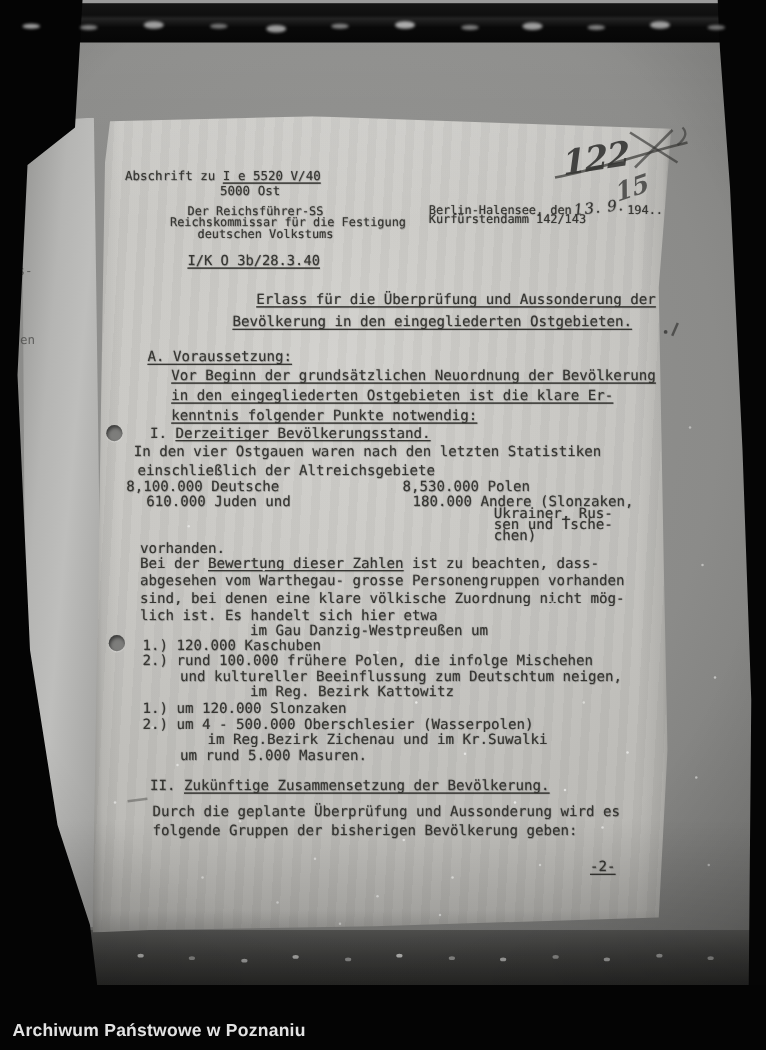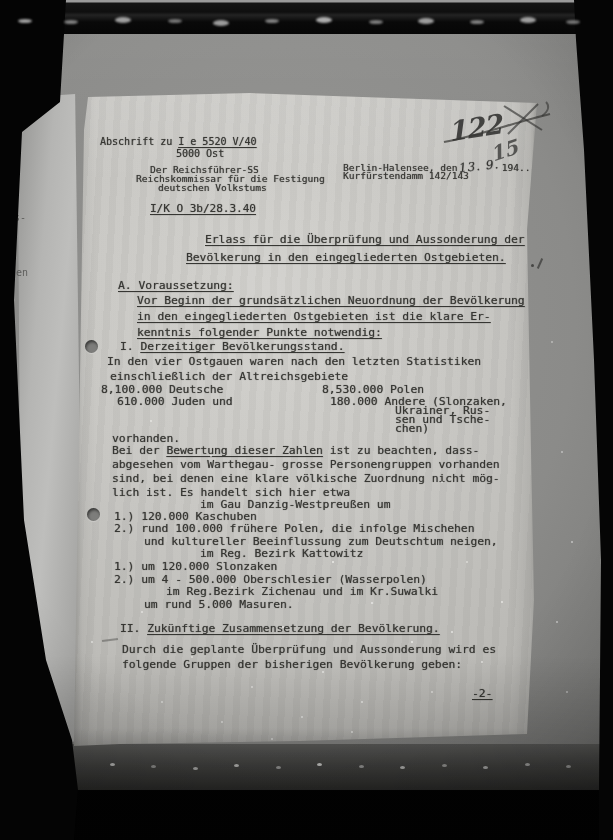--- a/index.html
+++ b/index.html
@@ -204,14 +204,17 @@
   <div class="speckles"></div>
   <div class="vignette"></div>
 
   <div class="below-strip"></div>
   <div class="bottom-flecks"></div>
   <div class="film-top"></div>
   <div class="top-flecks"></div>
   <div class="film-left"></div>
   <div class="film-right"></div>
 
+  <div class="film-bottom">
+    <div class="caption">Archiwum Państwowe w Poznaniu</div>
+  </div>
 
 </div>
 
 </body></html>

